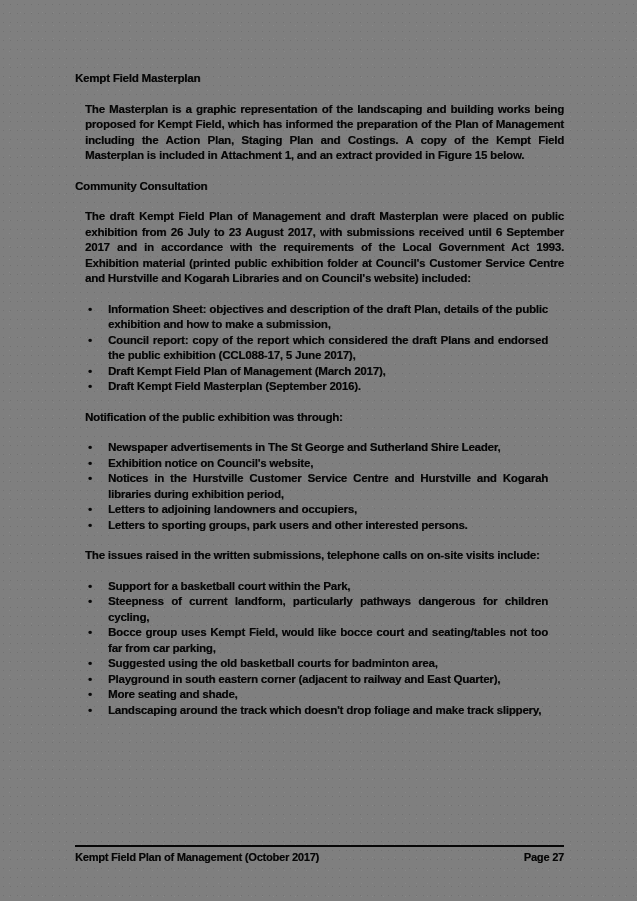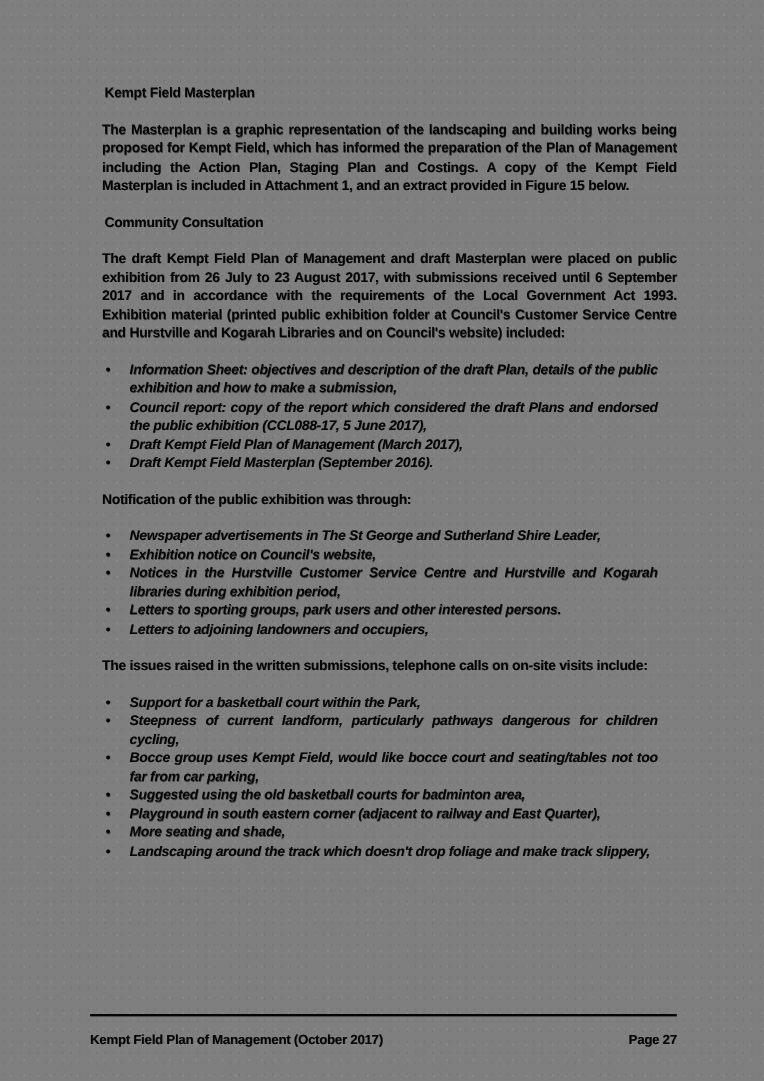--- a/index.html
+++ b/index.html
@@ -32,53 +32,52 @@
     top: 71px;
     width: 489px;
     font-size: 11.5px;
     font-weight: 700;
     letter-spacing: -0.2px;
     line-height: 15.5px;
     text-shadow: 0.4px 0.4px 0 rgba(0,0,0,0.45);
   }
   .heading {
     font-weight: 700;
-    margin: 0 0 15px 12px;
+    margin: 0 0 15px 0;
     font-size: 11.5px;
   }
   .para {
     margin: 0 0 15px 10px;
     text-align: justify;
   }
   .para .inline-bold { font-weight: 800; }
   ul.bullets {
     list-style: none;
     margin: 0 16px 15px 0;
     padding: 0;
-    font-style: italic;
   }
   ul.bullets li {
     position: relative;
     padding-left: 33px;
     text-align: justify;
     margin: 0;
   }
   ul.bullets li::before {
     content: "\2022";
     position: absolute;
     left: 13px;
     top: 0;
   }
   .footer {
     position: absolute;
     left: 75px;
     top: 845px;
     width: 489px;
     border-top: 2px solid #050505;
-    padding-top: 14px;
+    padding-top: 4px;
     display: flex;
     justify-content: space-between;
     font-size: 11px;
     font-weight: 700;
     letter-spacing: -0.2px;
     text-shadow: 0.4px 0.4px 0 rgba(0,0,0,0.45);
     text-align: right;
   }
 </style>
 </head>
@@ -101,22 +100,22 @@
         <li>Draft Kempt Field Plan of Management (March 2017),</li>
         <li>Draft Kempt Field Masterplan (September 2016).</li>
       </ul>
 
     <p class="para">Notification of the public exhibition was through:</p>
 
     <ul class="bullets">
         <li>Newspaper advertisements in The St George and Sutherland Shire Leader,</li>
         <li>Exhibition notice on Council's website,</li>
         <li>Notices in the Hurstville Customer Service Centre and Hurstville and Kogarah libraries during exhibition period,</li>
+        <li>Letters to adjoining landowners and occupiers,</li>
         <li>Letters to sporting groups, park users and other interested persons.</li>
-        <li>Letters to adjoining landowners and occupiers,</li>
       </ul>
 
     <p class="para">The issues raised in the written submissions, telephone calls on on-site visits include:</p>
 
     <ul class="bullets">
         <li>Support for a basketball court within the Park,</li>
         <li>Steepness of current landform, particularly pathways dangerous for children cycling,</li>
         <li>Bocce group uses Kempt Field, would like bocce court and seating/tables not too far from car parking,</li>
         <li>Suggested using the old basketball courts for badminton area,</li>
         <li>Playground in south eastern corner (adjacent to railway and East Quarter),</li>

